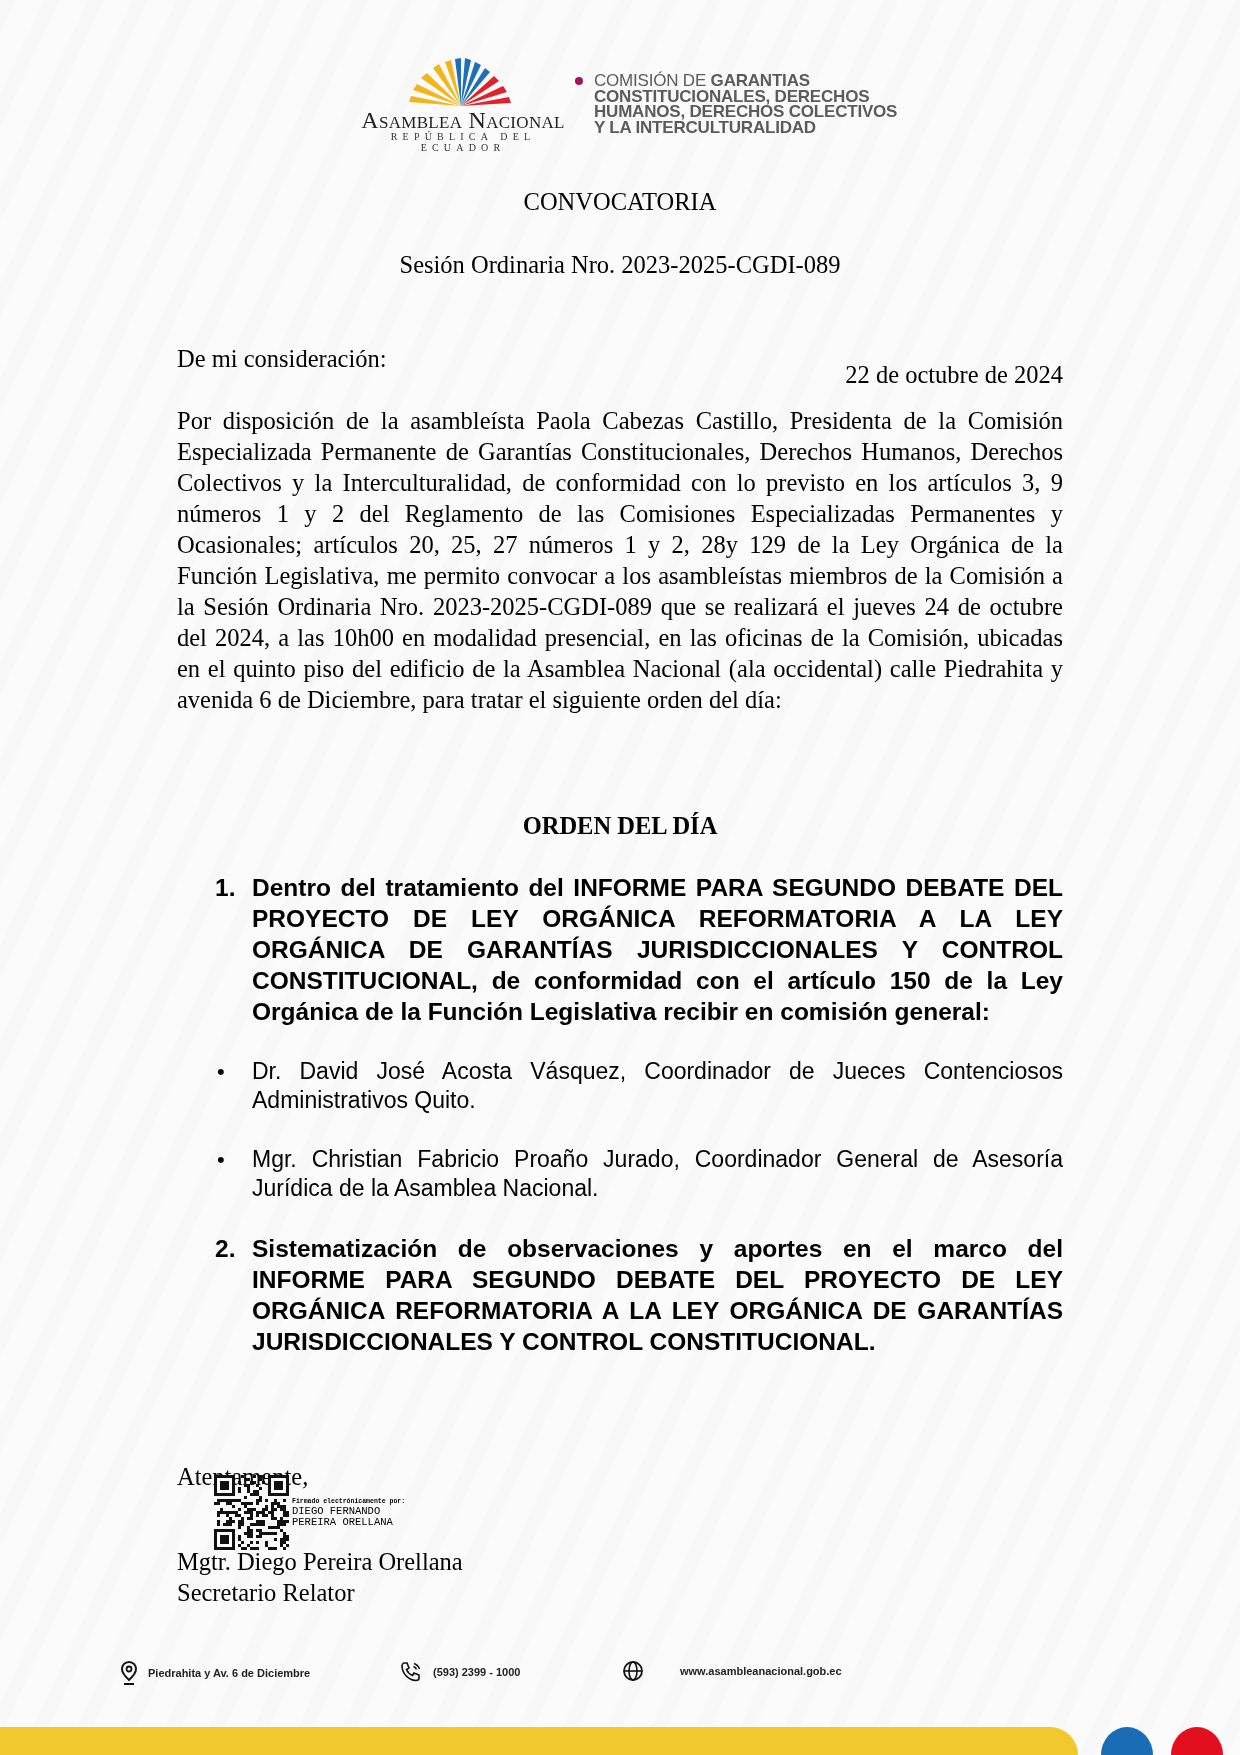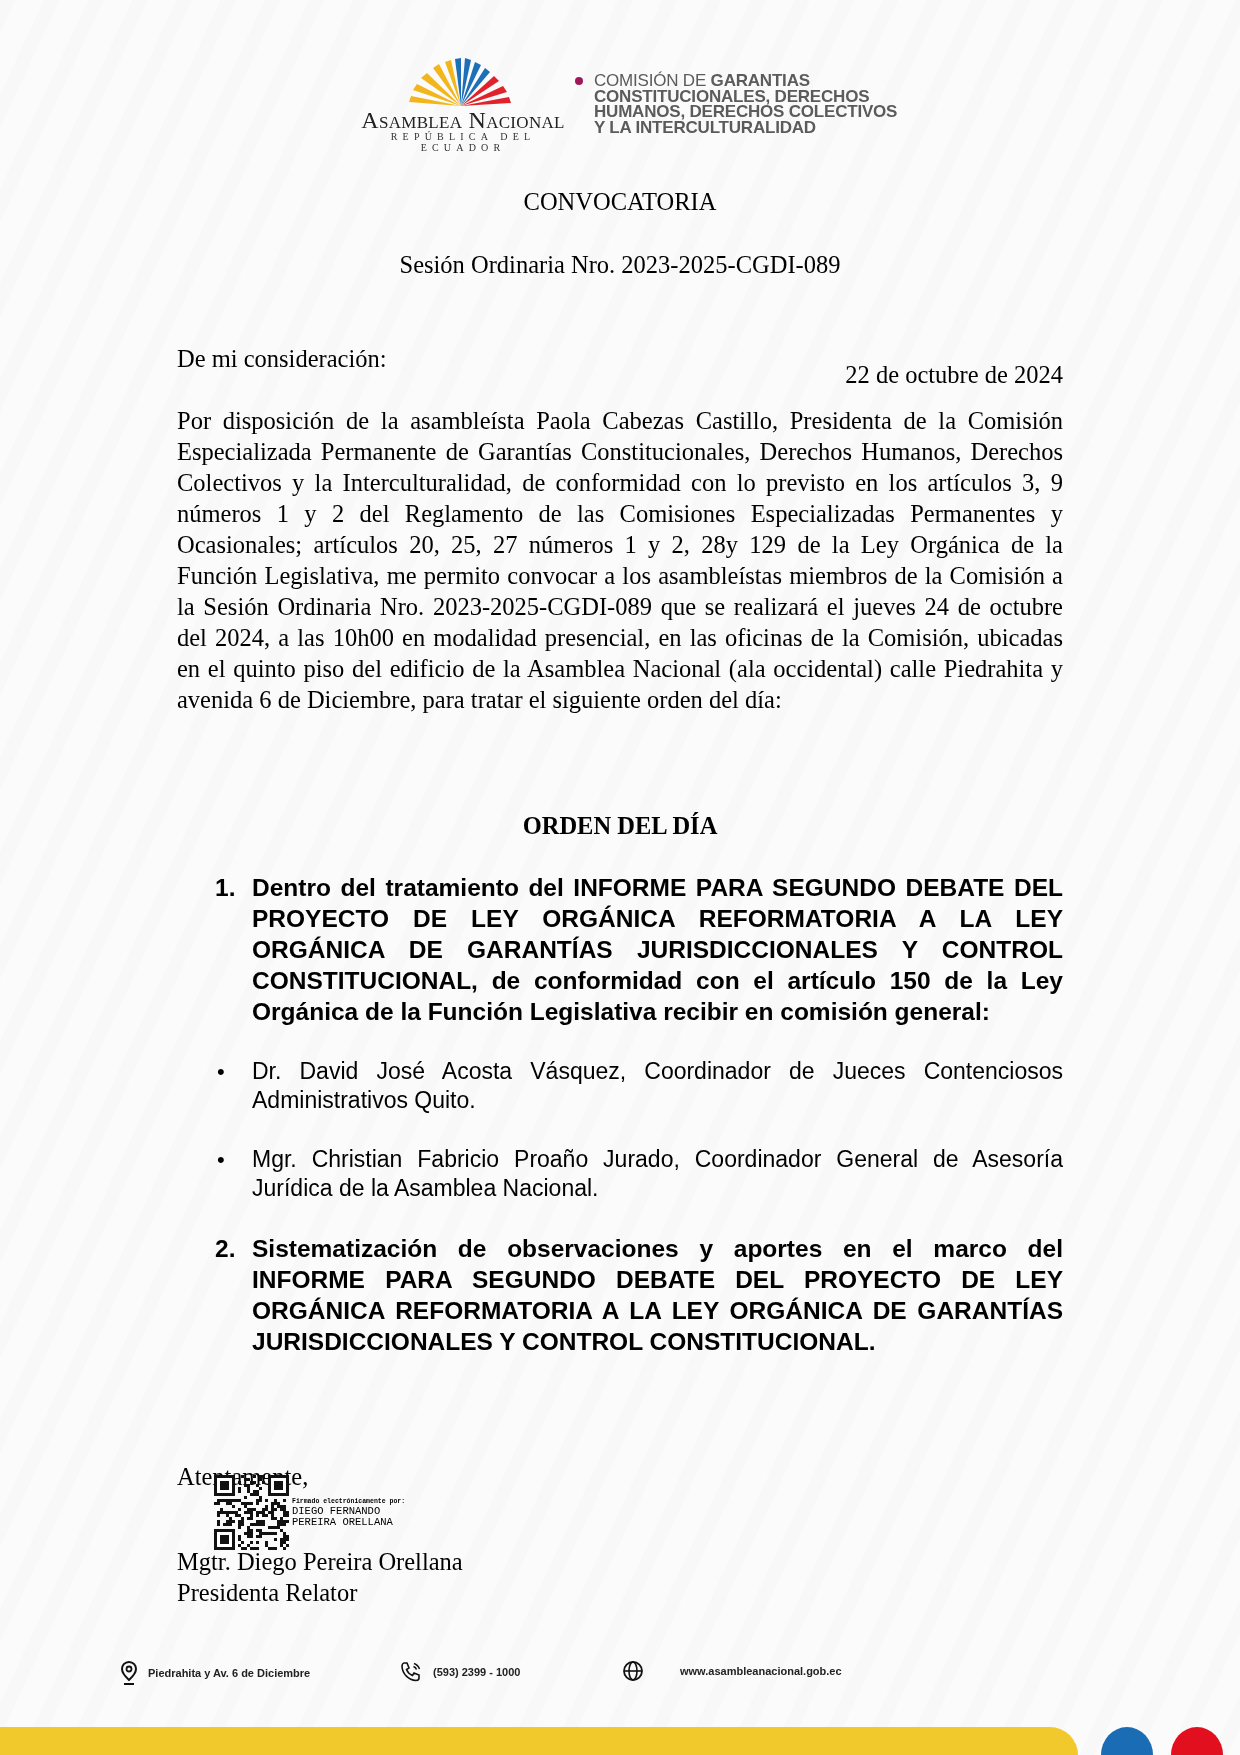--- a/index.html
+++ b/index.html
@@ -344,21 +344,21 @@
       </g>
   </svg>
   <div class="sig-small">Firmado electrónicamente por:</div>
   <div class="sig-name">
     <span>DIEGO FERNANDO</span><br>
     <span>PEREIRA ORELLANA</span>
   </div>
 </div>
 
 <div class="doc signer-name">Mgtr. Diego Pereira Orellana</div>
-<div class="doc signer-role">Presidenta Relator</div>
+<div class="doc signer-role">Secretario Relator</div>
 
 <div class="footer">
   <div class="f-item f-addr">
     <svg width="18" height="26" viewBox="0 0 18 26">
       <path d="M9 2 C4.5 2 2 5.5 2 9 C2 13.5 9 20 9 20 C9 20 16 13.5 16 9 C16 5.5 13.5 2 9 2 Z" fill="none" stroke="#111" stroke-width="2"></path>
       <circle cx="9" cy="9" r="2.5" fill="none" stroke="#111" stroke-width="1.8"></circle>
       <line x1="4" y1="24" x2="14" y2="24" stroke="#111" stroke-width="2"></line>
     </svg>
     <span>Piedrahita y Av. 6 de Diciembre</span>
   </div>

